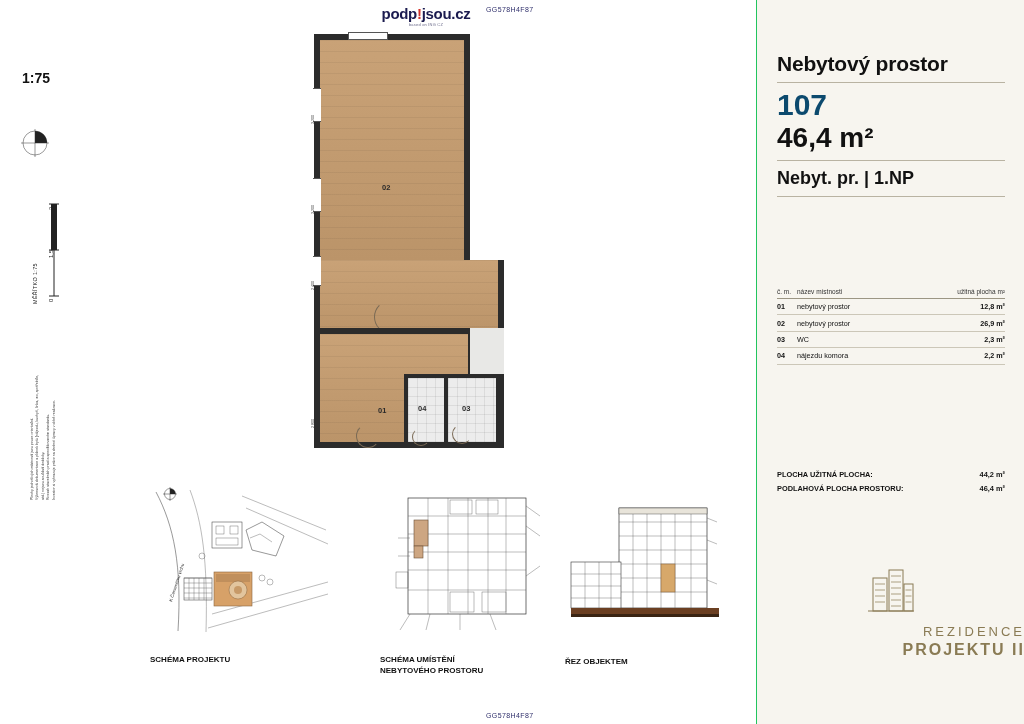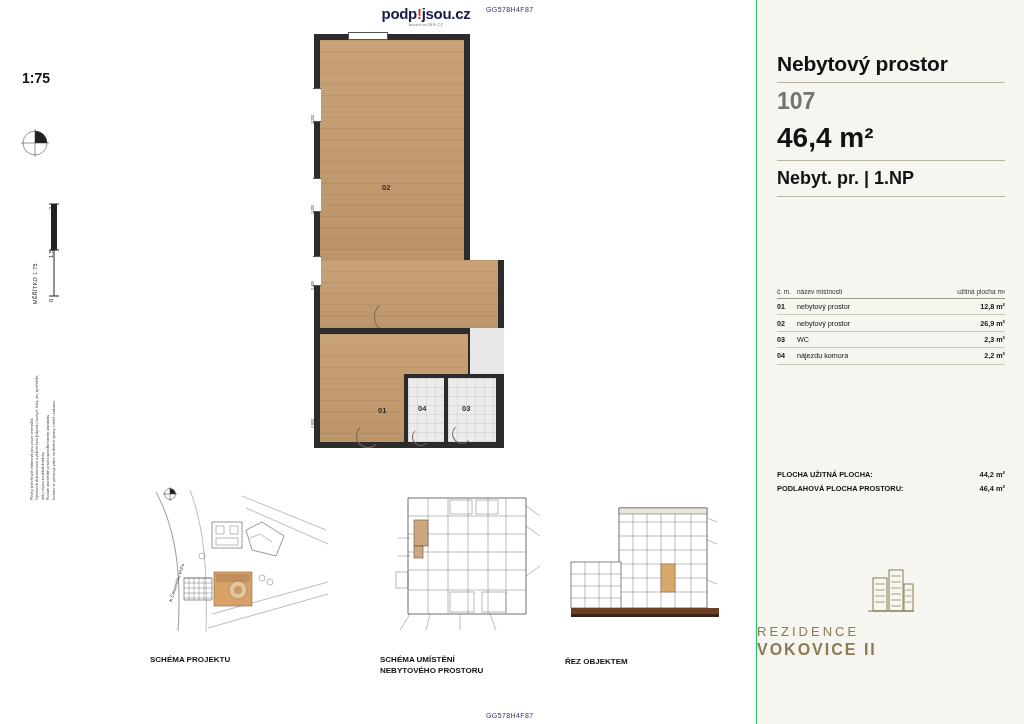--- a/index.html
+++ b/index.html
@@ -115,21 +115,21 @@
     width: 268px; height: 724px;
     background: #f7f5ef;
     border-left: 1px solid #22c55e;
   }
   #panel-title {
     position: absolute; left: 20px; top: 52px;
     font-size: 21px; font-weight: bold; color: #111;
     letter-spacing: -.2px;
   }
   #panel-rule-1 { position:absolute; left:20px; top:82px; width:228px; height:1px; background:#b9b3a2; }
-  #panel-number { position:absolute; left:20px; top:88px; font-size:23px; font-weight:bold; color:#737373; }
+  #panel-number { position:absolute; left:20px; top:88px; font-size:30px; font-weight:bold; color:#0c4a6e; }
   #panel-area { position:absolute; left:20px; top:122px; font-size:28px; font-weight:bold; color:#111; }
   #panel-rule-2 { position:absolute; left:20px; top:160px; width:228px; height:1px; background:#b9b3a2; }
   #panel-sub { position:absolute; left:20px; top:168px; font-size:18px; font-weight:bold; color:#111; }
   #panel-rule-3 { position:absolute; left:20px; top:196px; width:228px; height:1px; background:#b9b3a2; }
 
   
   #tbl { position:absolute; left:20px; top:288px; width:228px; }
   #tbl table { width:100%; border-collapse:collapse; font-size:7px; color:#111; }
   #tbl th {
     font-weight:normal; text-align:left; padding:0 0 3px 0;
@@ -142,21 +142,21 @@
   #tbl td.area-col { font-weight:bold; }
   #tbl tr.total td { border-bottom:none; font-weight:bold; padding-top:4px; }
 
   
   #totals { position:absolute; left:20px; top:470px; width:228px; font-size:7.4px; color:#111; }
   #totals .row { display:flex; justify-content:space-between; margin-bottom:5px; }
   #totals .row .lbl { font-weight:bold; }
   #totals .row .val { font-weight:bold; }
 
   
-  #brand { position:absolute; left:0; top:560px; width:268px; text-align:left; }
+  #brand { position:absolute; left:0; top:560px; width:268px; text-align:right; }
   #brand .mark { width:56px; height:56px; margin:0 auto 8px; }
   #brand .b1 { font-size:13px; letter-spacing:3px; color:#8a7b54; }
   #brand .b2 { font-size:16px; font-weight:bold; letter-spacing:2px; color:#8a7b54; margin-top:2px; }
 
   
   .thumb-cap {
     position:absolute; text-align:left;
     font-size:8px; font-weight:bold; color:#111; line-height:11px;
   }
   .mini-compass { position:absolute; width:16px; height:16px; }
@@ -405,17 +405,17 @@
           <path d="M5 51 h46" stroke="#8a7b54" stroke-width="1.2" fill="none"></path>
           <rect x="10" y="18" width="14" height="33" fill="none" stroke="#8a7b54" stroke-width="1"></rect>
           <rect x="26" y="10" width="14" height="41" fill="none" stroke="#8a7b54" stroke-width="1"></rect>
           <rect x="41" y="24" width="9" height="27" fill="none" stroke="#8a7b54" stroke-width="1"></rect>
           <path d="M12 24 h10 M12 30 h10 M12 36 h10 M12 42 h10" stroke="#8a7b54" stroke-width=".7"></path>
           <path d="M28 16 h10 M28 22 h10 M28 28 h10 M28 34 h10 M28 40 h10 M28 46 h10" stroke="#8a7b54" stroke-width=".7"></path>
           <path d="M42.5 30 h6 M42.5 36 h6 M42.5 42 h6" stroke="#8a7b54" stroke-width=".7"></path>
         </svg>
       </div>
       <div class="b1">REZIDENCE</div>
-      <div class="b2">VOKOVICE II</div>
+      <div class="b2">PROJEKTU II</div>
     </div>
   </div>
 
 </div>
 
 </body></html>

